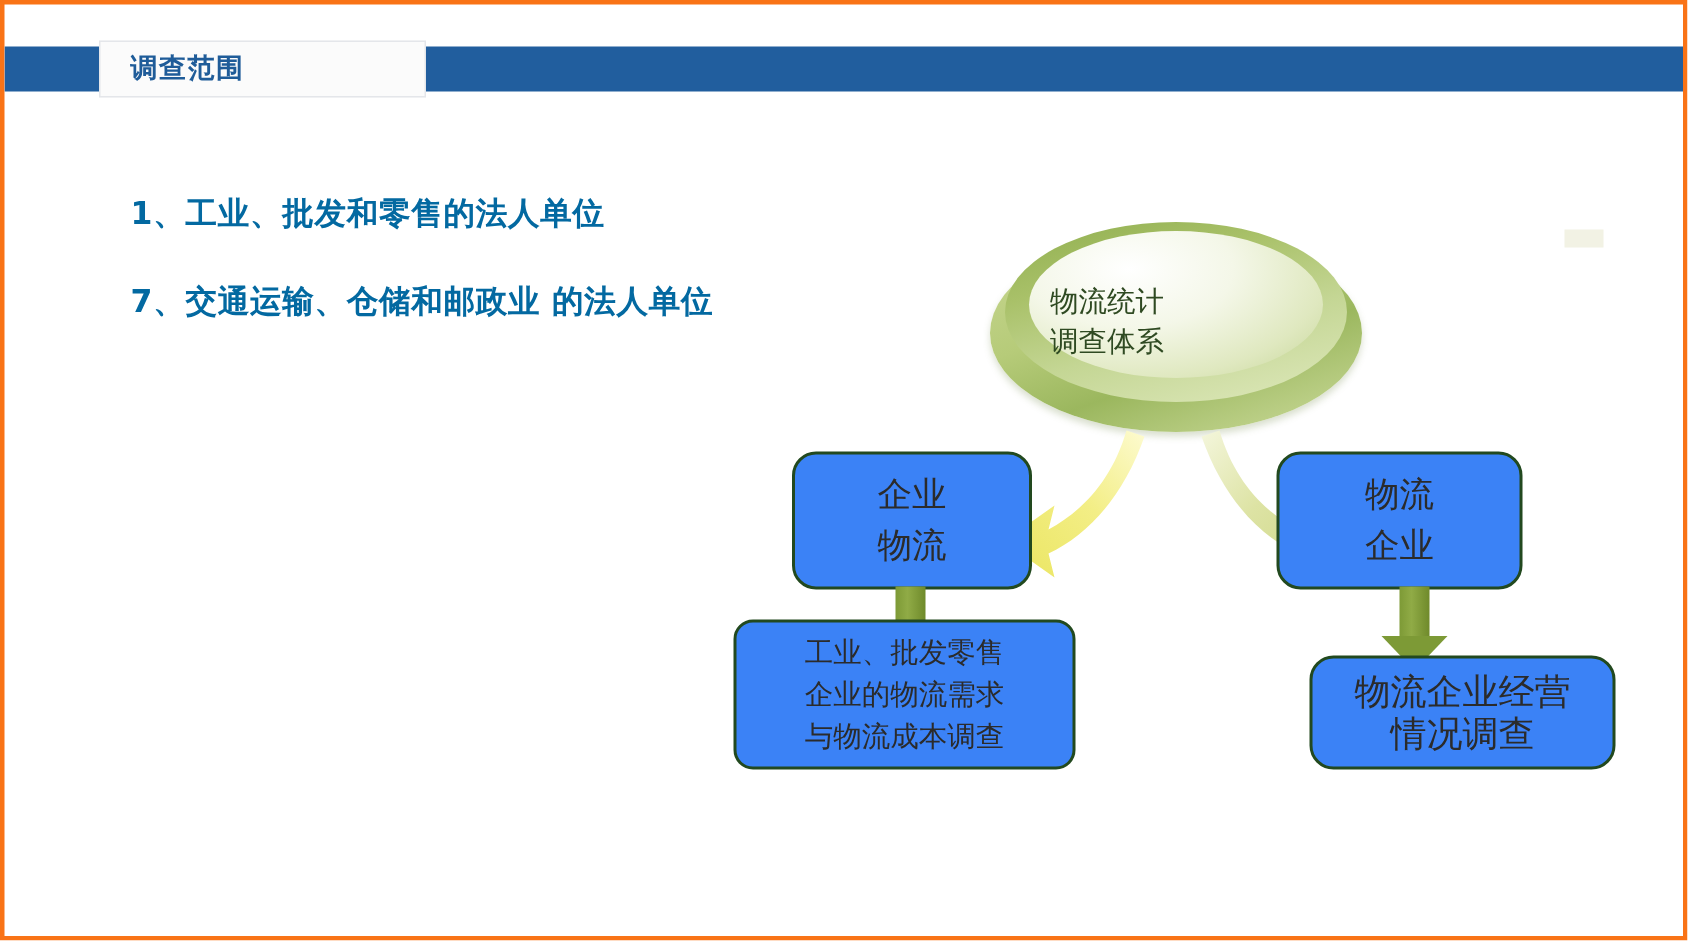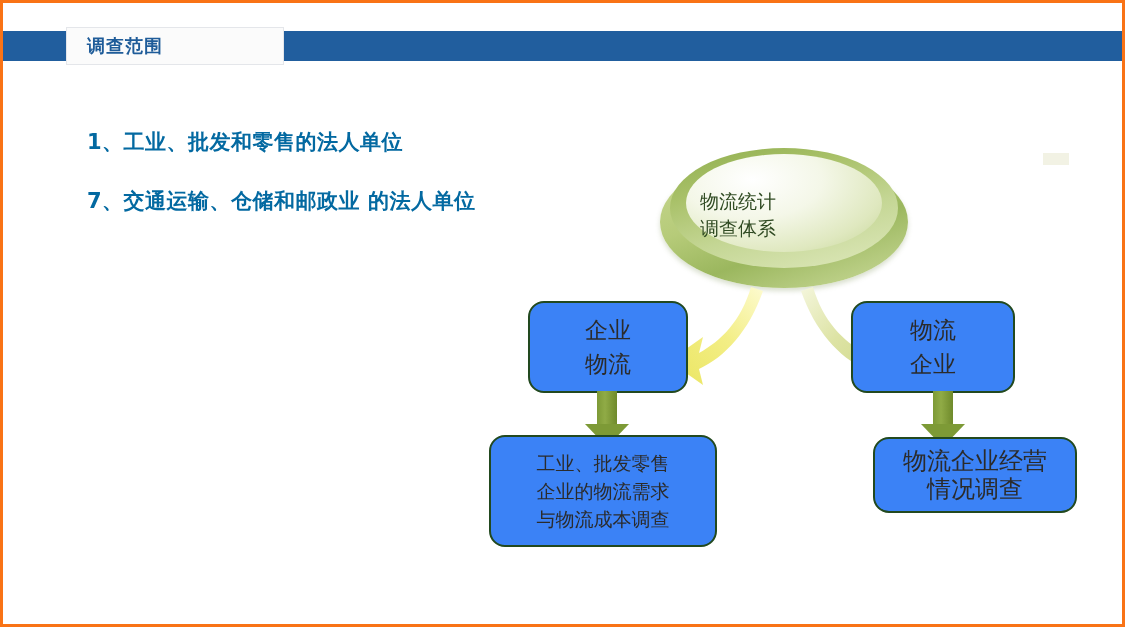--- a/index.html
+++ b/index.html
@@ -131,24 +131,25 @@
     font-size: 23px;
     line-height: 34px;
   }
   #box-logistics-enterprise {
     left: 848px; top: 298px;
     width: 164px; height: 92px;
     font-size: 23px;
     line-height: 34px;
   }
   #box-survey-left {
-    left: 486px; top: 432px;
-    width: 228px; height: 112px;
+    left: 486px; top: 410px;
+    width: 228px; height: 100px;
     font-size: 19px;
     line-height: 28px;
+    border-radius: 13px;
   }
   #box-survey-right {
     left: 870px; top: 434px;
     width: 204px; height: 76px;
     font-size: 24px;
     line-height: 28px;
   }
 
   
   .down-arrow {

